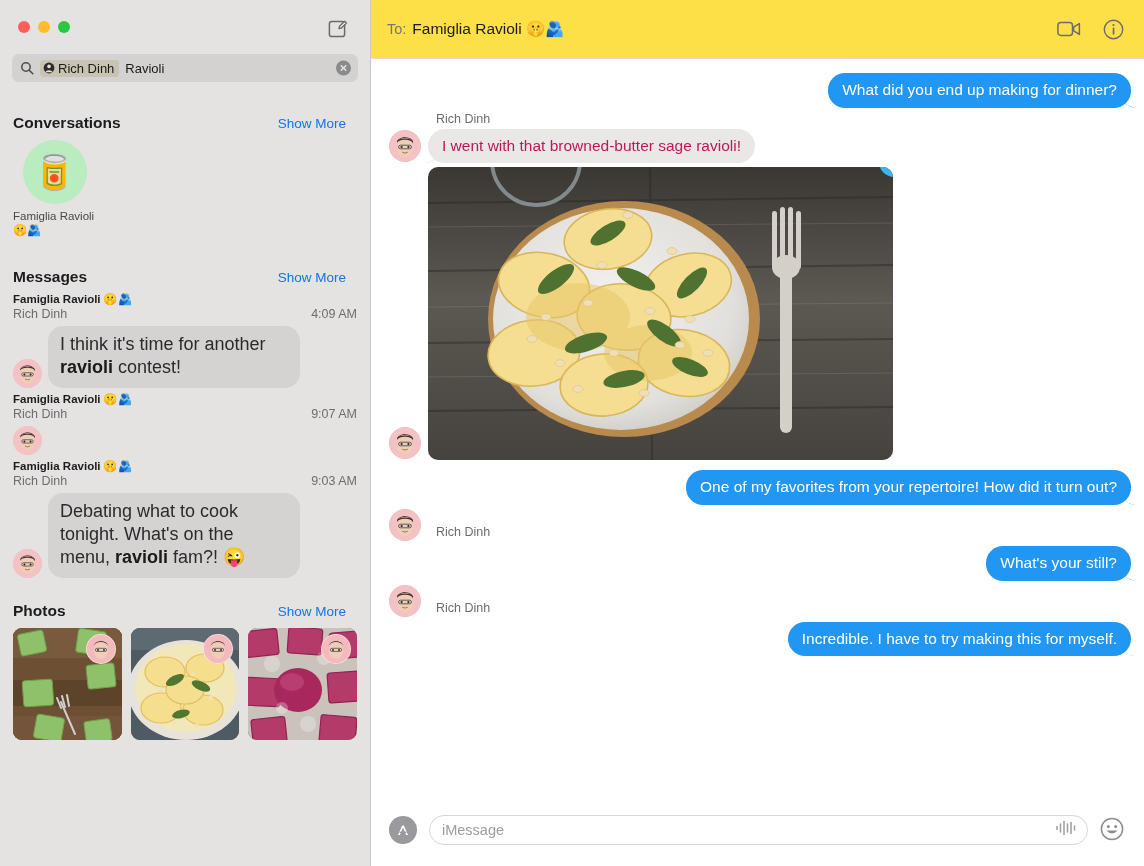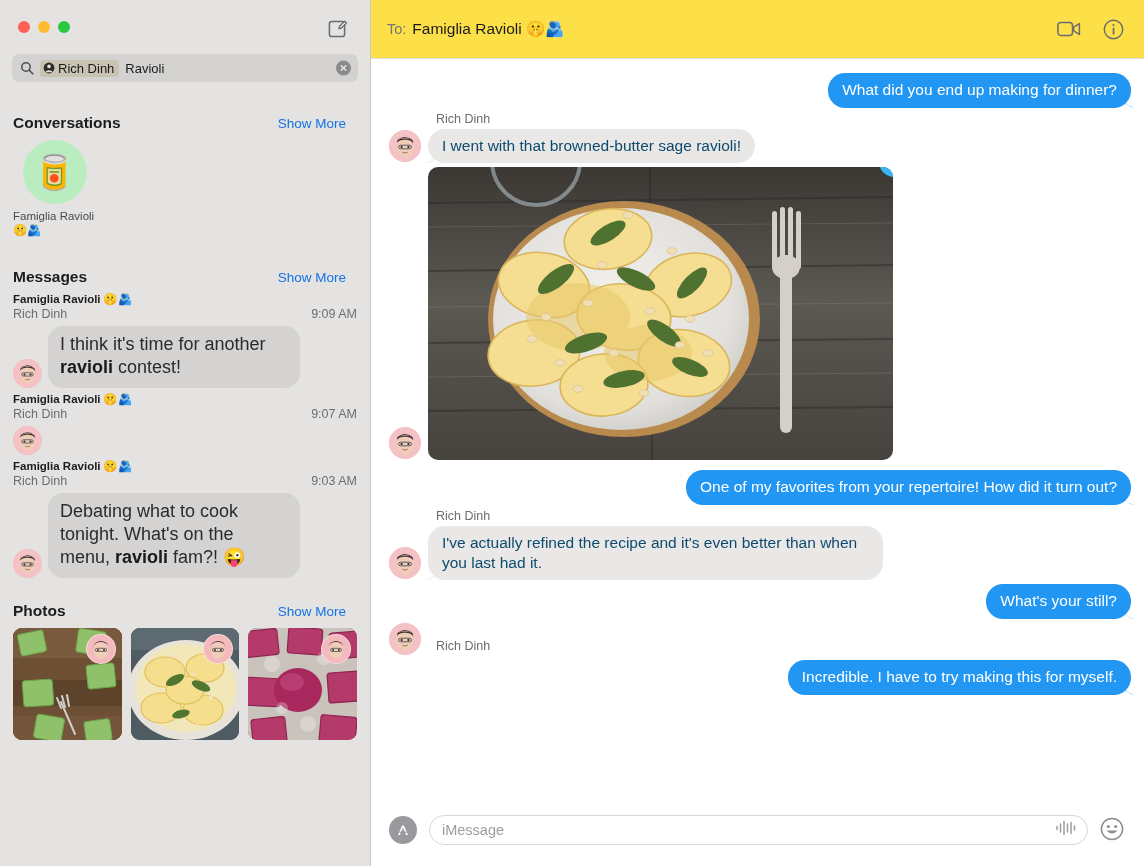--- a/index.html
+++ b/index.html
@@ -155,21 +155,21 @@
   .row.out { justify-content: flex-end; }
   .row.in { justify-content: flex-start; align-items: flex-end; }
 
   .bubble {
     border-radius: 17px; padding: 7px 14px 8px 14px;
     font-size: 15.5px; line-height: 1.27;
     max-width: 455px; position: relative;
     word-wrap: break-word;
   }
   .bubble.blue { background: #2196f3; color: #fff; }
-  .bubble.gray { background: #e9e8e6; color: #0c4a6e; }
+  .bubble.gray { background: #e9e8e6; color: #be185d; }
   .bubble.blue::after {
     content: ""; position: absolute; right: -6px; bottom: 0;
     width: 16px; height: 17px;
     background: #2196f3;
     border-bottom-left-radius: 16px 14px;
     clip-path: path("M0,0 C0,9 3,15 14,17 C6,17 0,12 0,4 Z");
   }
   .bubble.gray::after {
     content: ""; position: absolute; left: -6px; bottom: 0;
     width: 16px; height: 17px;
@@ -289,21 +289,21 @@
         <span class="section-title">Messages</span>
         <span class="show-more">Show More</span>
       </div>
 
       <div class="msg-block">
         <div class="msg-meta-line">
           <span class="msg-group">Famiglia Ravioli 🤫🫂</span>
         </div>
         <div class="msg-meta-line">
           <span class="msg-sender">Rich Dinh</span>
-          <span class="msg-time">9:09 AM</span>
+          <span class="msg-time">4:09 AM</span>
         </div>
         <div class="msg-bubble-row">
           <div class="sb-avatar">
             <svg width="29" height="29" viewBox="0 0 32 32">
               <circle cx="16" cy="16" r="16" fill="#f4c1c4"></circle>
               <ellipse cx="16" cy="18" rx="8" ry="9.2" fill="#f0cdb6"></ellipse>
               <path d="M7.8 13 C8.2 6.5 23.8 6.3 24.2 13.4 C24.4 10 21 7.2 16 7.2 C11 7.2 7.8 9.8 7.8 13 Z" fill="#2b2320"></path>
               <path d="M8 13.2 C8.6 8.6 23.4 8.4 24 13.6 L24 11.4 C23 7.6 9 7.6 8 11.4 Z" fill="#3a2e28"></path>
               <rect x="9.6" y="15.2" width="12.8" height="3.6" rx="1.8" fill="none" stroke="#5b5b5f" stroke-width="1"></rect>
               <circle cx="12.6" cy="17" r="1.1" fill="#2b2320"></circle>
@@ -645,21 +645,20 @@
               <path d="M7.8 13 C8.2 6.5 23.8 6.3 24.2 13.4 C24.4 10 21 7.2 16 7.2 C11 7.2 7.8 9.8 7.8 13 Z" fill="#2b2320"></path>
               <path d="M8 13.2 C8.6 8.6 23.4 8.4 24 13.6 L24 11.4 C23 7.6 9 7.6 8 11.4 Z" fill="#3a2e28"></path>
               <rect x="9.6" y="15.2" width="12.8" height="3.6" rx="1.8" fill="none" stroke="#5b5b5f" stroke-width="1"></rect>
               <circle cx="12.6" cy="17" r="1.1" fill="#2b2320"></circle>
               <circle cx="19.4" cy="17" r="1.1" fill="#2b2320"></circle>
               <path d="M13.6 22.4 Q16 24 18.4 22.4" stroke="#a8705c" stroke-width="1" fill="none" stroke-linecap="round"></path>
             </svg>
           </div>
           <div class="in-col">
             <div class="sender-name">Rich Dinh</div>
-            <div class="bubble gray" style="max-width:455px">I've actually refined the recipe and it's even better than when you last had it.</div>
           </div>
         </div>
       </div>
 
       <div class="row out">
         <div class="bubble blue">What's your still?</div>
       </div>
 
       <div class="row in">
         <div class="in-wrap">

